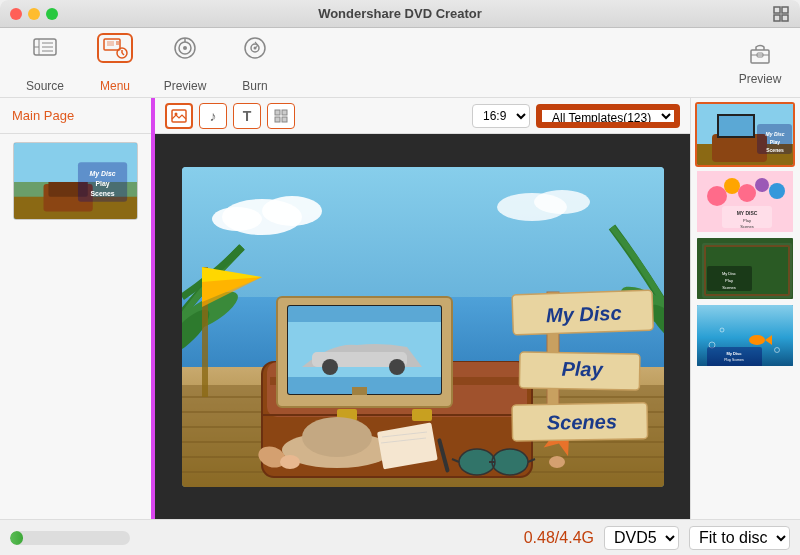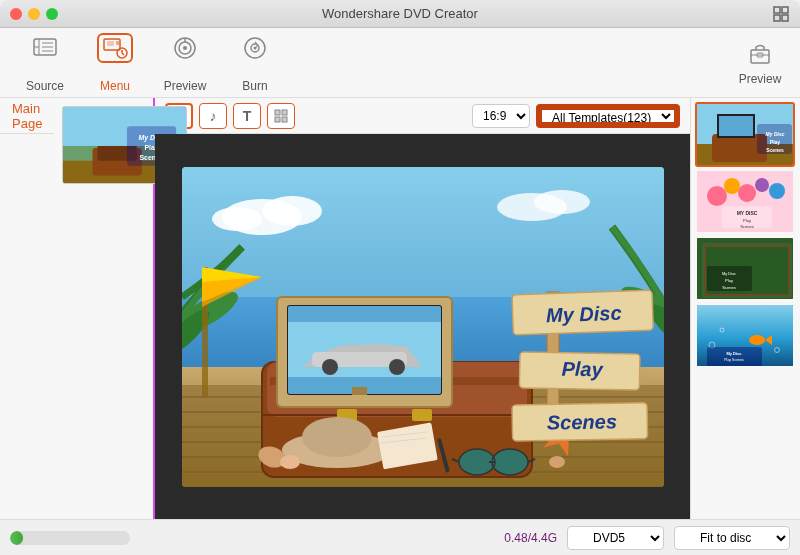--- a/index.html
+++ b/index.html
@@ -34,21 +34,21 @@
       border-radius: 50%;
       border: none;
       cursor: pointer;
     }
     .btn-close { background: #ff5f57; }
     .btn-min { background: #febc2e; }
     .btn-max { background: #28c840; }
     .title-bar-title {
       font-size: 13px;
       color: #444;
-      font-weight: 400;
+      font-weight: 700;
     }
     .title-bar-right {
       position: absolute;
       right: 10px;
     }
 
     
     .toolbar {
       height: 70px;
       background: #f7f7f7;
@@ -105,23 +105,23 @@
     
     .main-content {
       display: flex;
       height: calc(555px - 28px - 70px - 36px);
     }
 
     
     .left-panel {
       width: 155px;
       background: #f7f7f7;
-      border-right: 2px solid #d946ef;
-      display: flex;
-      flex-direction: row;
+      border-right: 4px solid #d946ef;
+      display: flex;
+      flex-direction: column;
     }
     .panel-header {
       height: 36px;
       display: flex;
       align-items: center;
       padding: 0 12px;
       border-bottom: 1px solid #ddd;
     }
     .panel-header-text {
       font-size: 13px;
@@ -276,31 +276,31 @@
       background: #ddd;
       border-radius: 7px;
       overflow: hidden;
     }
     .progress-bar-fill {
       height: 100%;
       border-radius: 7px;
       background: linear-gradient(to right, #5dbd58, #3da838);
     }
     .status-text {
-      font-size: 12px;
-      color: #701a75;
+      font-size: 16px;
+      color: #c2410c;
       margin-left: auto;
     }
     .status-select {
       height: 24px;
       border: 1px solid #ccc;
       border-radius: 4px;
       background: white;
-      font-size: 12px;
-      padding: 0 21px;
+      font-size: 16px;
+      padding: 0 5px;
       cursor: pointer;
     }
 
     
     svg { display: block; }
 
     
     .tmpl1 { background: linear-gradient(135deg, #f4a460 20%, #87ceeb 60%, #4682b4 100%); }
     .tmpl2 { background: linear-gradient(135deg, #ff6b8a 10%, #ffa500 40%, #87ceeb 100%); }
     .tmpl3 { background: linear-gradient(135deg, #2d5a27 20%, #4a8a3a 60%, #222 100%); }

